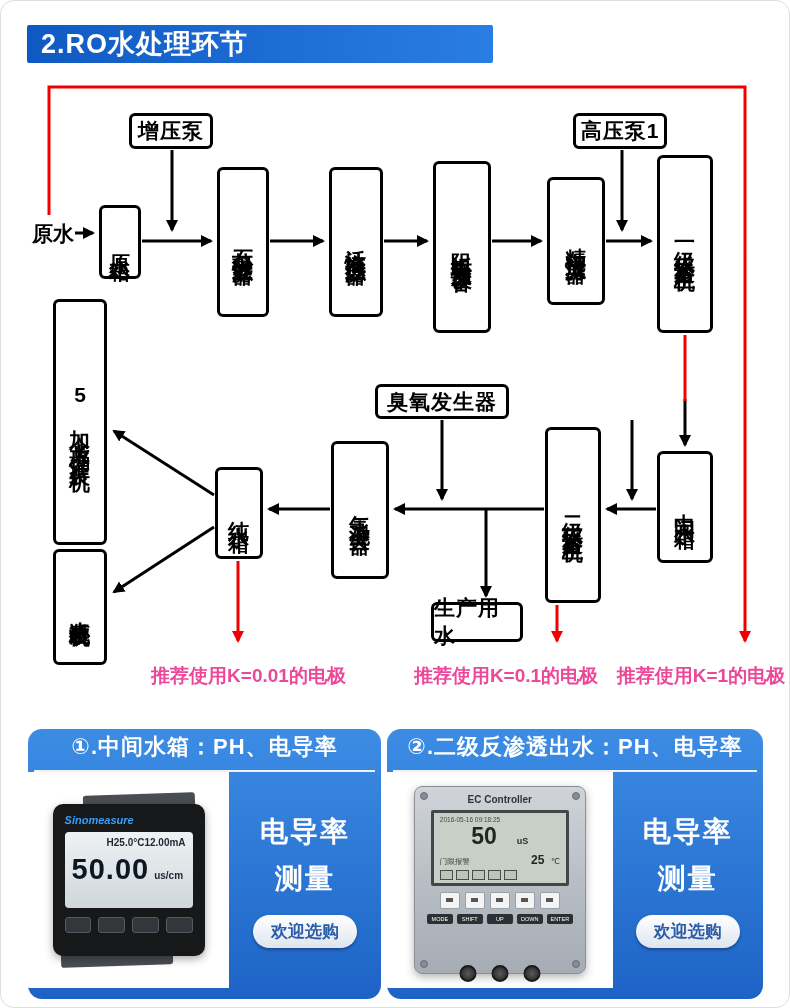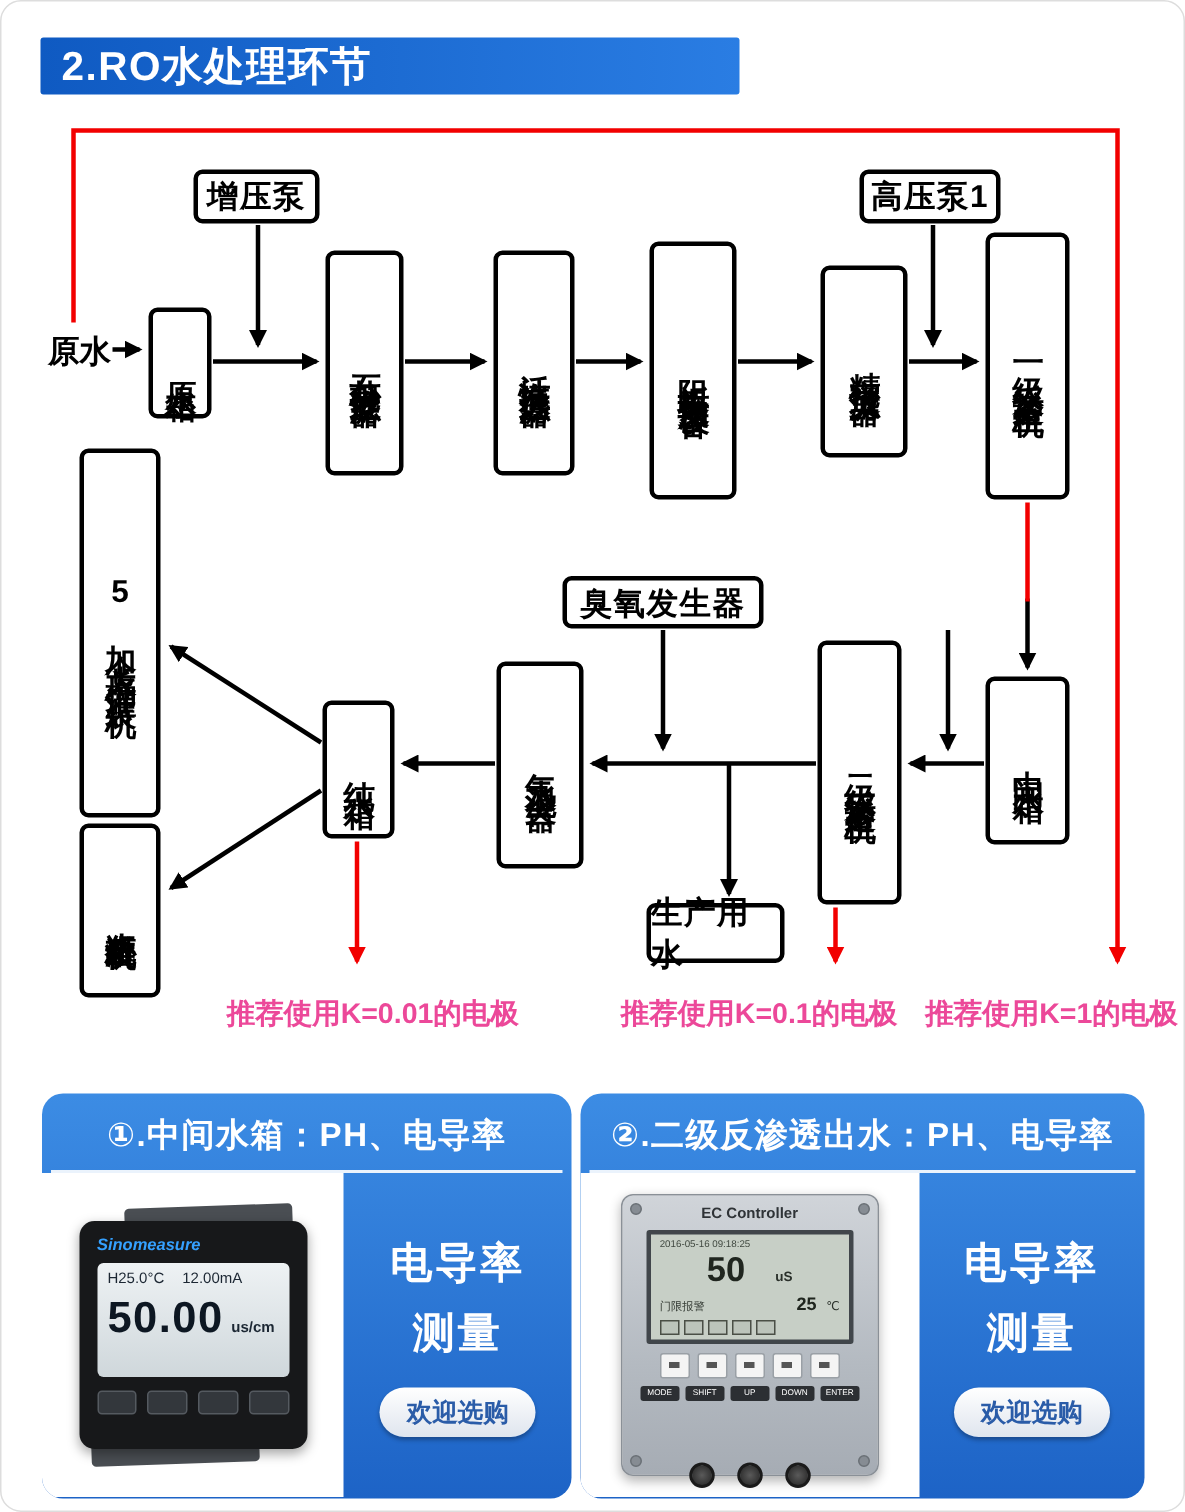--- a/index.html
+++ b/index.html
@@ -21,21 +21,21 @@
         font-size:21px;font-weight:700;line-height:1;box-sizing:border-box;}
   .hbox{background:#fff;border:3px solid #000;border-radius:6px;display:flex;align-items:center;
         justify-content:center;font-size:21px;font-weight:700;letter-spacing:1px;box-sizing:border-box;}
   .flow-label{font-size:21px;font-weight:700;display:flex;align-items:center;justify-content:center;}
   .red-note{position:absolute;color:#ec4899;font-size:19px;font-weight:700;text-align:center;z-index:2;}
 
   
   .panel{position:absolute;border-radius:14px;overflow:hidden;z-index:2;
          background:linear-gradient(180deg,#3c8ce4,#1d63c6);box-sizing:border-box;}
   .panel-title{color:#fff;font-size:22px;font-weight:700;text-align:center;
-               padding:13px 4px 8px;letter-spacing:1px;}
+               padding:3px 4px 8px;letter-spacing:1px;}
   .panel-sep{height:2px;background:rgba(255,255,255,.9);margin:0 6px;}
   .panel-body{display:flex;height:calc(100% - 54px);}
   .photo{background:#fff;display:flex;align-items:center;justify-content:center;position:relative;}
   .photo.p1{flex:0 0 57%;}
   .photo.p2{flex:0 0 60%;}
   .measure{flex:1;display:flex;flex-direction:column;align-items:center;justify-content:center;gap:9px;}
   .measure-text{color:#fff;font-size:28px;font-weight:700;letter-spacing:2px;}
   .cta{margin-top:8px;background:linear-gradient(#ffffff,#dfe5ee);color:#2a5ca8;font-size:17px;
        font-weight:700;padding:5px 18px;border-radius:17px;box-shadow:0 2px 3px rgba(0,0,0,.3);
        cursor:pointer;}
@@ -43,21 +43,21 @@
   
   .meter-wrap{position:relative;}
   .bracket{position:absolute;background:#4a4e53;border-radius:3px;z-index:0;}
   .bracket.top{width:112px;height:16px;left:30px;top:-10px;transform:rotate(-2deg);}
   .bracket.bot{width:112px;height:16px;left:8px;bottom:-10px;transform:rotate(-2deg);}
   .meter1{position:relative;z-index:1;width:152px;height:152px;background:#17181a;
           border-radius:10px;padding:10px 12px;box-sizing:border-box;box-shadow:0 3px 8px rgba(0,0,0,.35);}
   .m1-brand{font-size:11px;font-weight:700;font-style:italic;color:#35a0ff;}
   .m1-screen{margin-top:6px;height:76px;border-radius:4px;background:linear-gradient(#eef2f4,#cfd7db);
              padding:5px 7px;box-sizing:border-box;}
-  .m1-row1{display:flex;justify-content:flex-start;font-size:10px;font-weight:400;color:#1c2733;gap:12px;}
+  .m1-row1{display:flex;justify-content:flex-end;font-size:10px;font-weight:700;color:#1c2733;}
   .m1-read{display:flex;align-items:baseline;gap:5px;margin-top:5px;}
   .m1-val{font-size:29px;font-weight:700;color:#0d1722;letter-spacing:1px;}
   .m1-unit{font-size:10px;font-weight:600;color:#1c2733;}
   .m1-keys{display:flex;gap:7px;margin-top:9px;}
   .m1-key{flex:1;height:14px;background:#33373c;border:1px solid #555a60;border-radius:3px;}
 
   
   .meter2{position:relative;width:172px;height:188px;border-radius:8px;border:1px solid #8a9097;
           background:linear-gradient(#d0d4d9 0%,#b4bac1 60%,#a6acb4 100%);box-sizing:border-box;
           box-shadow:0 3px 8px rgba(0,0,0,.3);}

